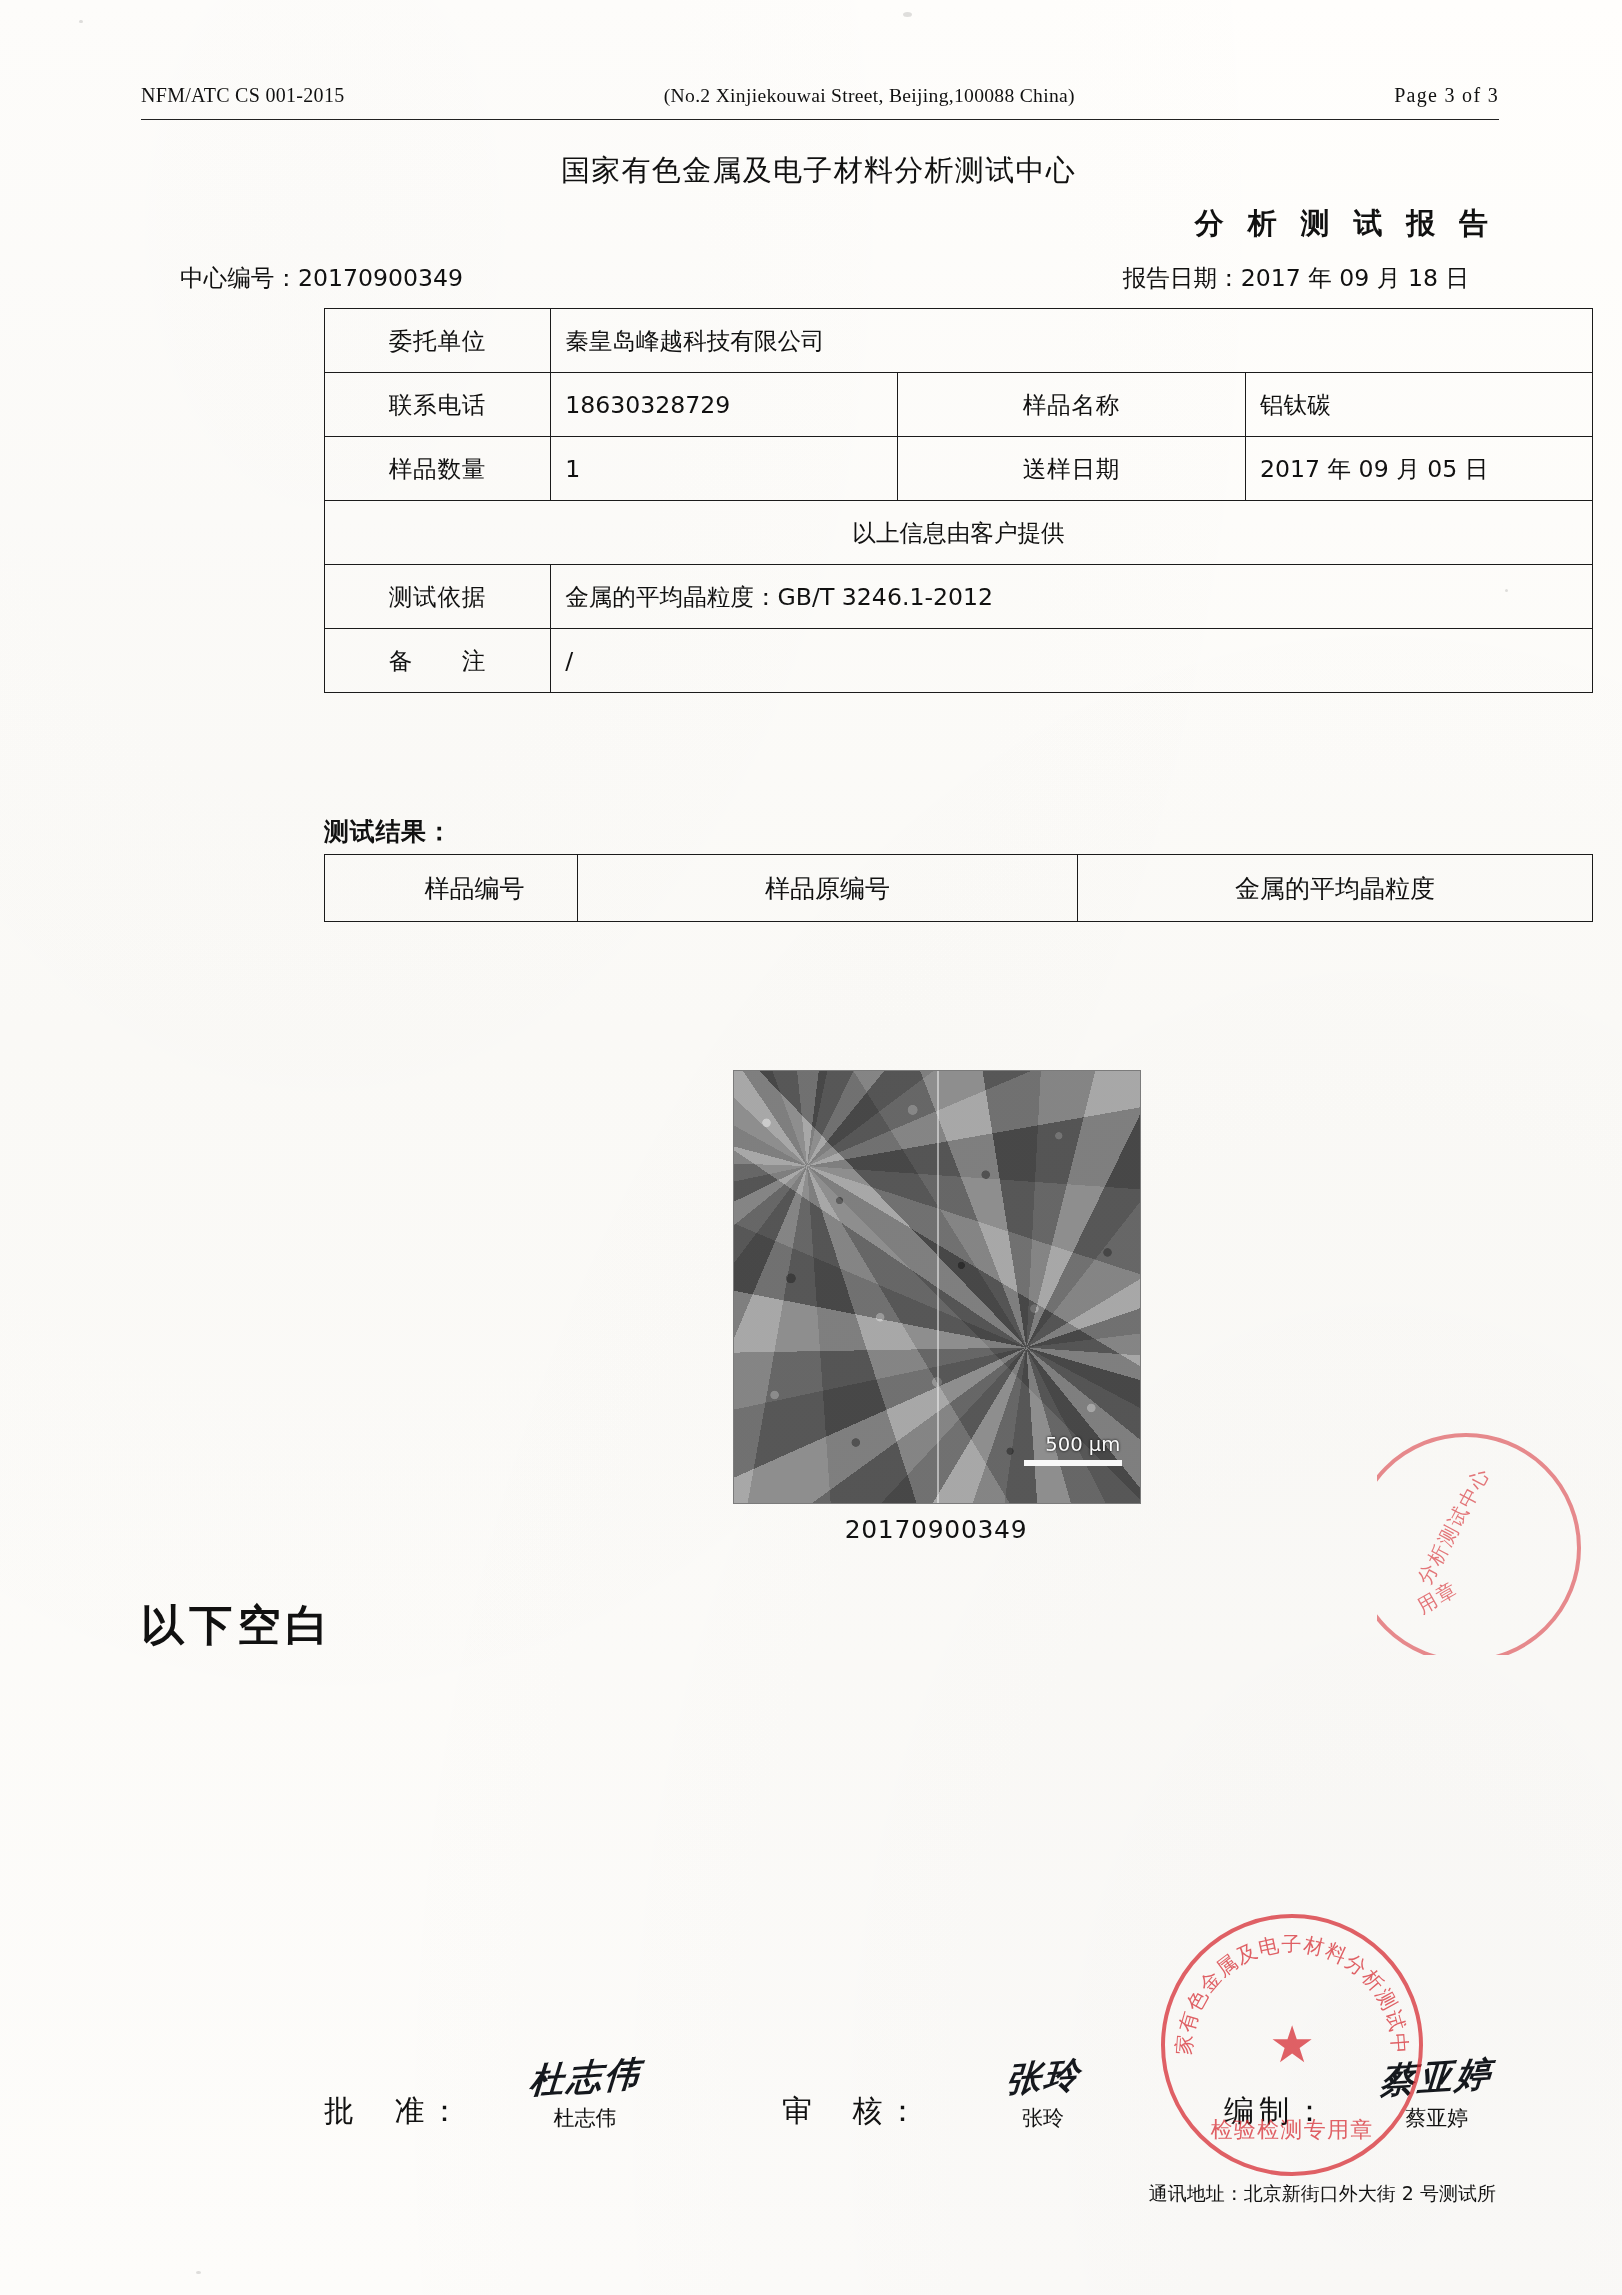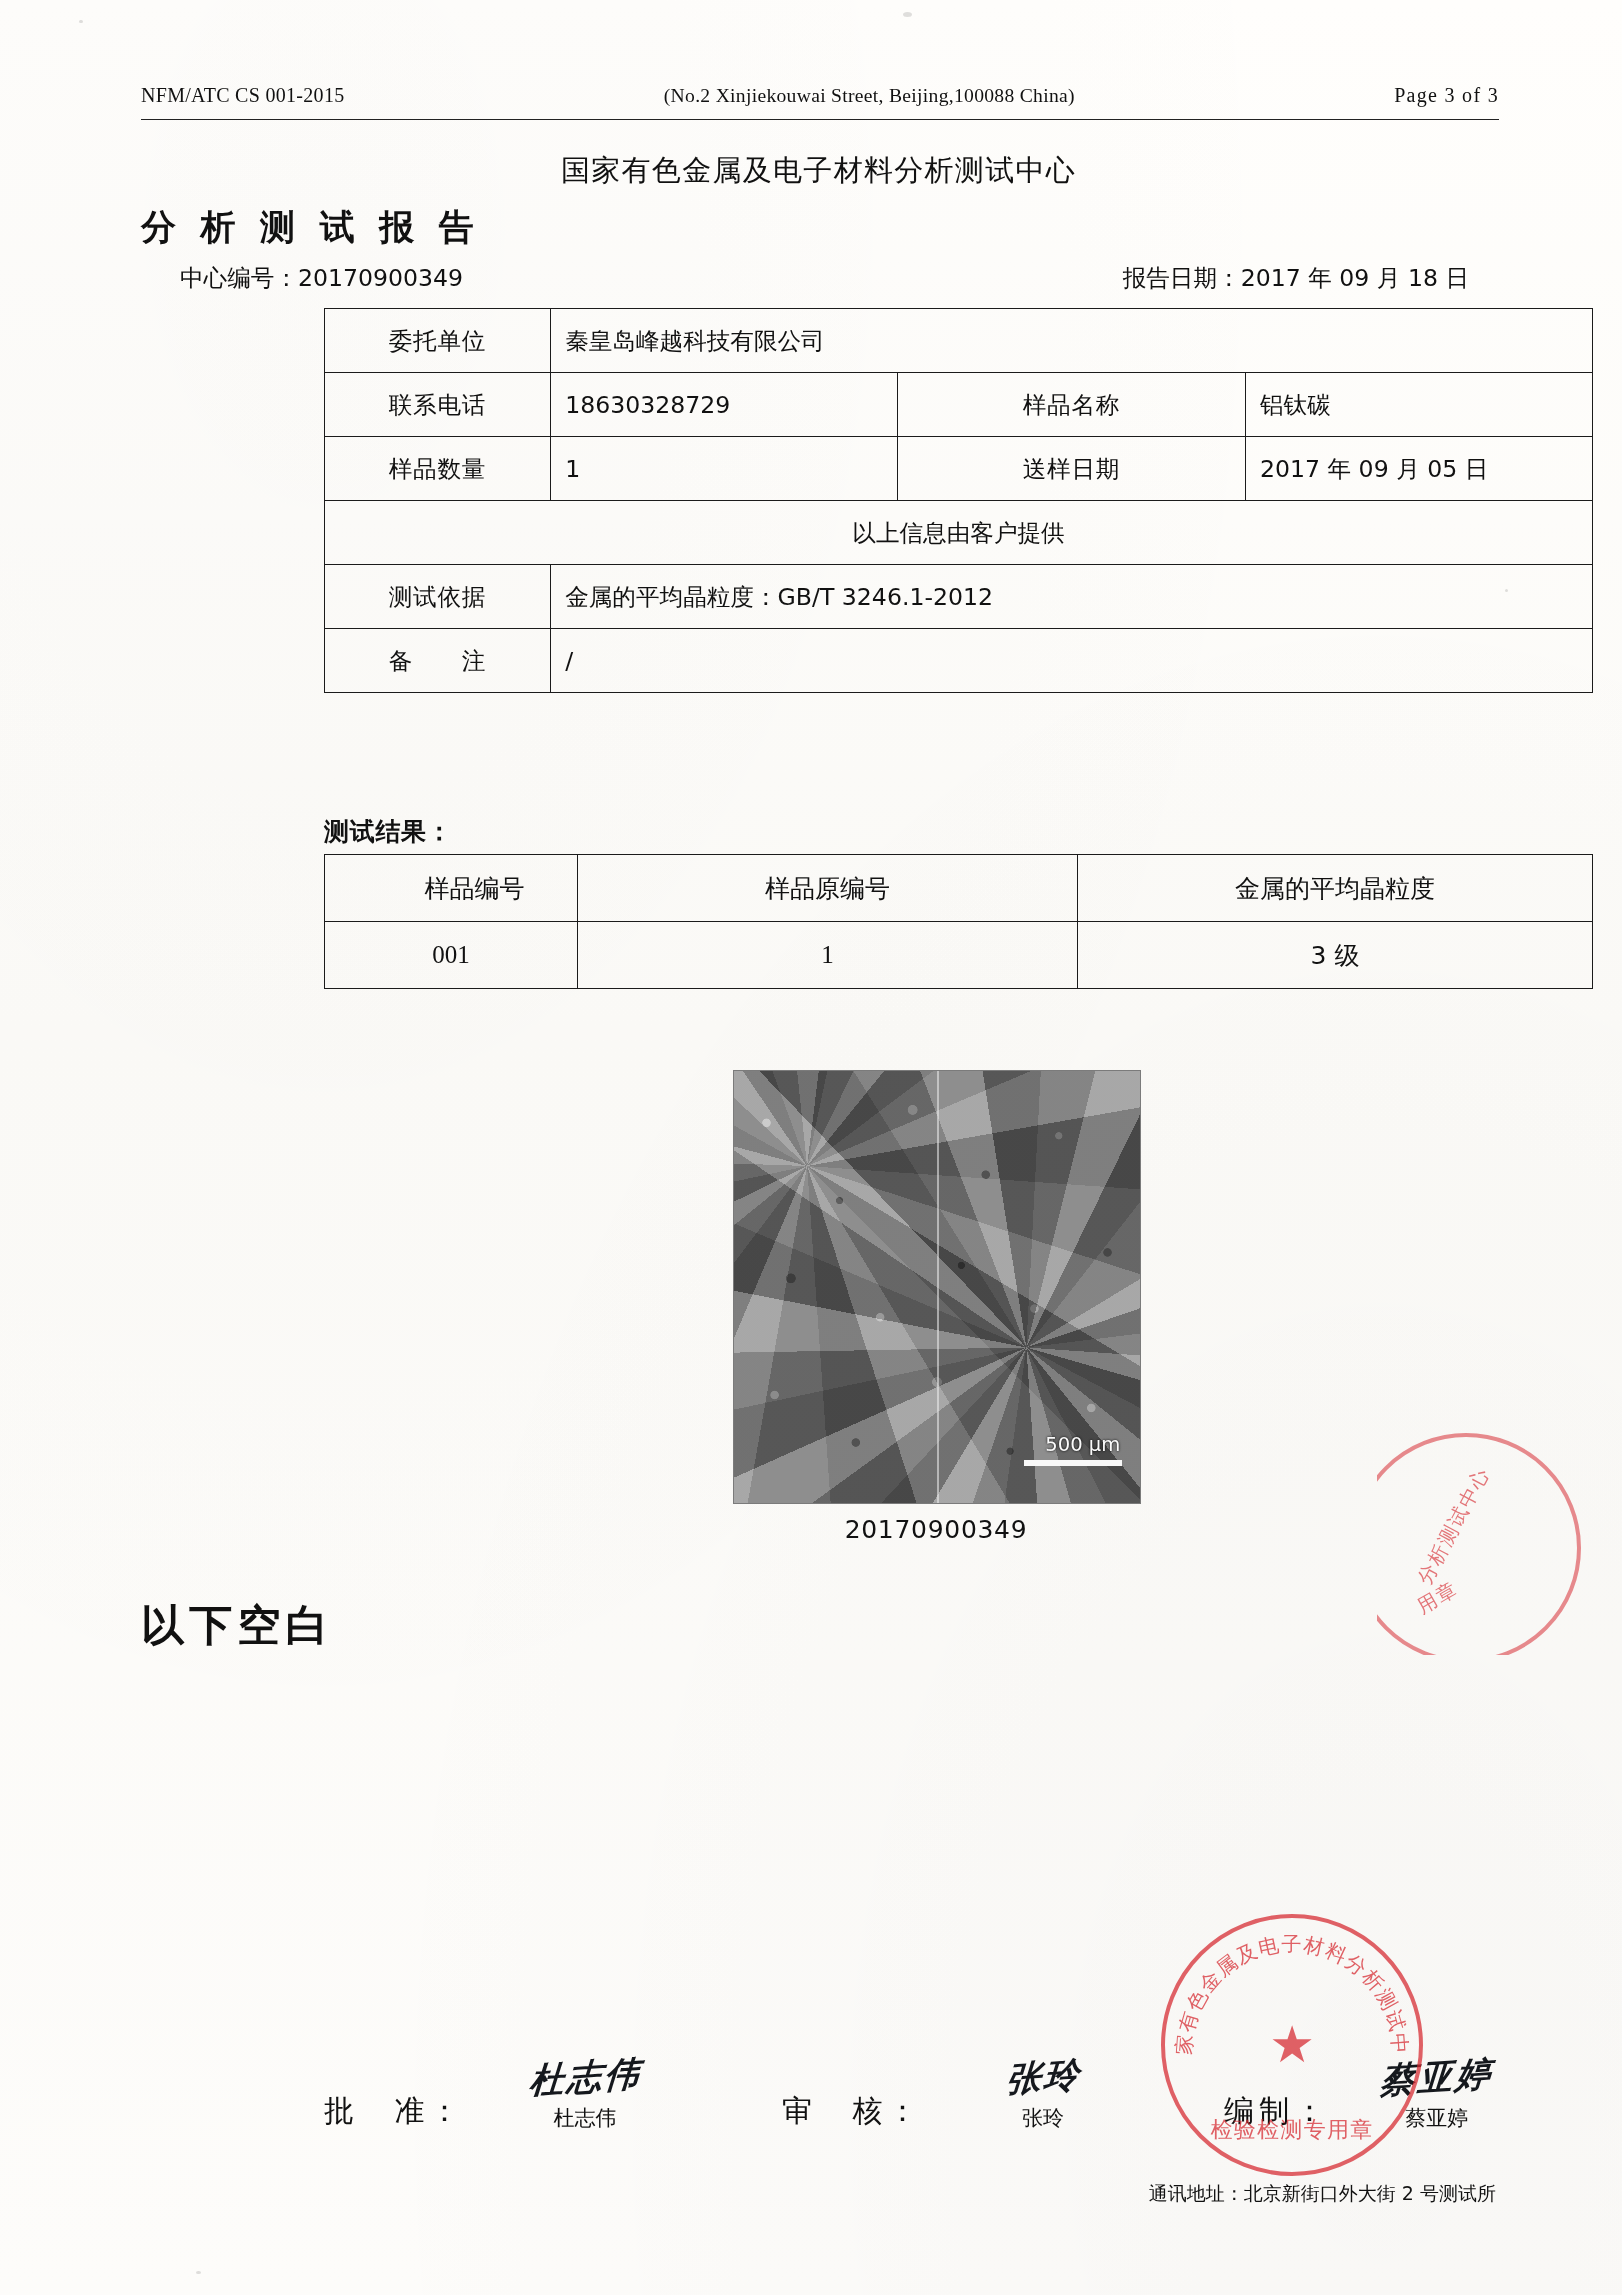--- a/index.html
+++ b/index.html
@@ -79,24 +79,24 @@
     text-align: center;
     font-size: 29px;
     font-family: "DejaVu Sans", sans-serif;
     letter-spacing: 1.3px;
   }
   .doc-title {
     position: absolute;
     left: 0;
     top: 204px;
     width: 1355px;
-    text-align: left;
-    font-size: 35px;
+    text-align: right;
+    font-size: 29px;
     font-weight: bold;
-    font-family: Liberation Serif, serif;
+    font-family: Liberation Sans, sans-serif;
     letter-spacing: 7.9px;
   }
 
   .meta-row {
     position: absolute;
     left: 39px;
     top: 262px;
     width: 1302px;
     display: flex;
     justify-content: space-between;
@@ -470,25 +470,20 @@
     </tbody>
       </table>
 
     <div class="results-label">测试结果：</div>
     <table class="result-table">
       <tbody>
           <tr>
         <th style="width:203px;padding-left:48px;">样品编号</th>
         <th style="width:497px;">样品原编号</th>
         <th>金属的平均晶粒度</th>
-      </tr>
-      <tr>
-        <td class="num">001</td>
-        <td class="num">1</td>
-        <td>3 级</td>
       </tr>
     </tbody>
       </table>
 
     <div class="micro-wrap">
       <div class="micrograph">
         <div class="micro-noise"></div>
         <div class="micro-seam"></div>
         <div class="scale-text">500 μm</div>
         <div class="scale-bar"></div>

